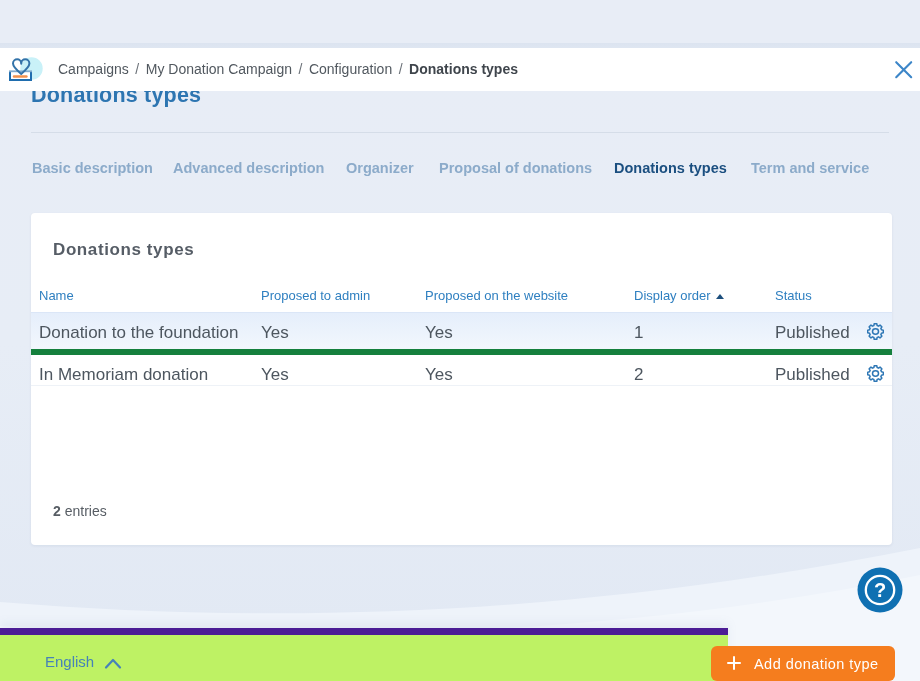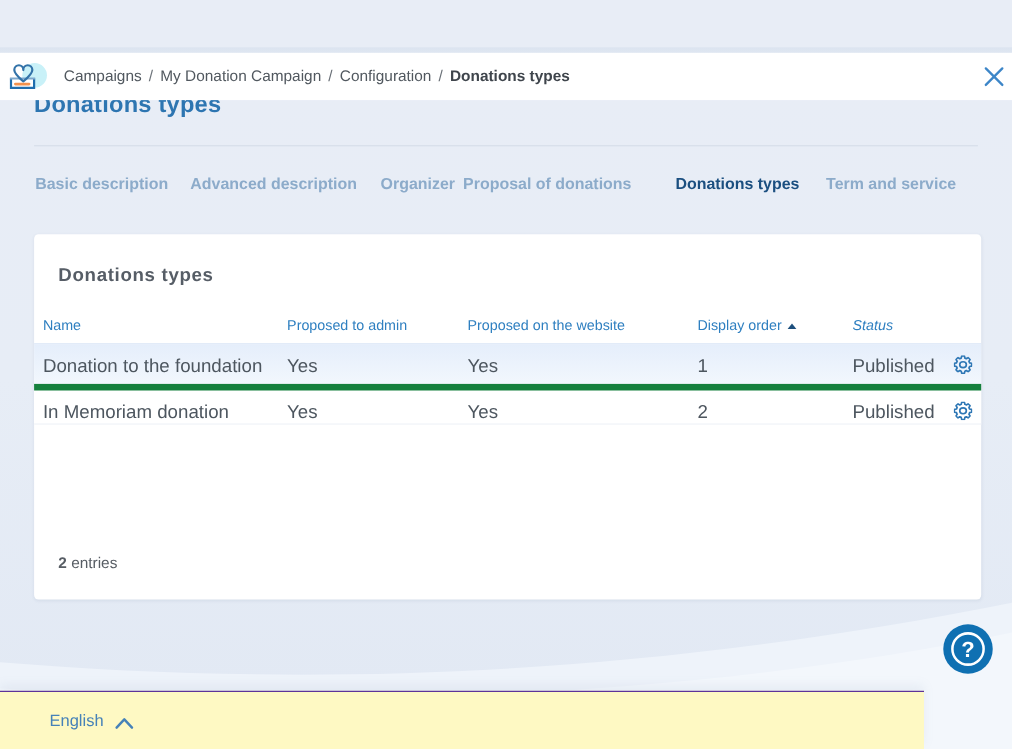--- a/index.html
+++ b/index.html
@@ -34,21 +34,21 @@
   .row1 { top:99px; background:linear-gradient(#e5eefb, #f2f7fd); border-top:1px solid #dbe6f7; }
   .row2 { top:136px; border-top:6px solid #15803d; border-bottom:1px solid #eef2f7; background:#fff;text-align:center; }
   .cell { position:absolute; top:10px; font-size:17px; color:#4d565f; white-space:nowrap; }
   .gear { position:absolute; left:836px; top:10px; }
   .entries { position:absolute; left:22px; top:290px; font-size:14px; color:#575d64; }
 
   
   .help { position:absolute; left:857px; top:567px; z-index:5; }
 
   
-  .bottombar { position:absolute; left:0; top:628px; width:840px; height:53px; background:#fef9c3; border-top:1px solid #4c1d95; box-shadow:0 -5px 9px rgba(130,150,180,0.10); z-index:20; }
+  .bottombar { position:absolute; left:0; top:628px; width:728px; height:53px; background:#bef264; border-top:7px solid #4c1d95; box-shadow:0 -5px 9px rgba(130,150,180,0.10); z-index:20; }
   .lang { position:absolute; left:45px; top:18px; font-size:15px; color:#4682b8; }
   .chev { position:absolute; left:104px; top:23px; }
   .addbtn { position:absolute; left:711px; top:11px; width:184px; height:35px; background:#f57d1e; border-radius:6px; color:#fff; }
   .addbtn svg { position:absolute; left:16px; top:10px; }
   .addbtn .txt { position:absolute; left:43px; top:9.5px; font-size:14.5px; letter-spacing:0.45px; white-space:nowrap; }
 </style>
 </head>
 <body>
 
 <div class="content">
@@ -57,31 +57,31 @@
     <path d="M0,85 C 300,103 620,96 920,34 L920,183 L0,183 Z" fill="#f3f7fc"></path>
   </svg>
 </div>
 
 <h1 class="pagetitle">Donations types</h1>
 <div class="rule"></div>
 
 <div class="tab" style="left:32px;">Basic description</div>
 <div class="tab" style="left:173px;">Advanced description</div>
 <div class="tab" style="left:346px;">Organizer</div>
-<div class="tab" style="left:421px;text-align:right;">Proposal of donations</div>
+<div class="tab" style="left:439px;text-align:right;">Proposal of donations</div>
 <div class="tab active" style="left:614px;">Donations types</div>
 <div class="tab" style="left:751px;">Term and service</div>
 
 <div class="card">
   <h2>Donations types</h2>
   <div class="th" style="left:8px;">Name</div>
   <div class="th" style="left:230px;">Proposed to admin</div>
   <div class="th" style="left:394px;">Proposed on the website</div>
   <div class="th" style="left:603px;">Display order<span class="sortarrow"></span></div>
-  <div class="th" style="left:744px;font-style:italic;">Status</div>
+  <div class="th" style="left:744px;">Status</div>
 
   <div class="row row1">
     <div class="cell" style="left:8px;">Donation to the foundation</div>
     <div class="cell" style="left:230px;">Yes</div>
     <div class="cell" style="left:394px;">Yes</div>
     <div class="cell" style="left:603px;">1</div>
     <div class="cell" style="left:744px;">Published</div>
     <svg class="gear" width="17" height="17" viewBox="-0.5 -0.5 17 17">
       <path d="M6.36 2.07 L6.70 0.26 A7.85 7.85 0 0 1 9.30 0.26 L9.64 2.07 A6.15 6.15 0 0 1 11.03 2.65 L12.56 1.61 A7.85 7.85 0 0 1 14.39 3.44 L13.35 4.97 A6.15 6.15 0 0 1 13.93 6.36 L15.74 6.70 A7.85 7.85 0 0 1 15.74 9.30 L13.93 9.64 A6.15 6.15 0 0 1 13.35 11.03 L14.39 12.56 A7.85 7.85 0 0 1 12.56 14.39 L11.03 13.35 A6.15 6.15 0 0 1 9.64 13.93 L9.30 15.74 A7.85 7.85 0 0 1 6.70 15.74 L6.36 13.93 A6.15 6.15 0 0 1 4.97 13.35 L3.44 14.39 A7.85 7.85 0 0 1 1.61 12.56 L2.65 11.03 A6.15 6.15 0 0 1 2.07 9.64 L0.26 9.30 A7.85 7.85 0 0 1 0.26 6.70 L2.07 6.36 A6.15 6.15 0 0 1 2.65 4.97 L1.61 3.44 A7.85 7.85 0 0 1 3.44 1.61 L4.97 2.65 Z" fill="none" stroke="#2e77b5" stroke-width="1.5" stroke-linejoin="round"></path>
       <ellipse cx="8" cy="8" rx="3.0" ry="2.65" fill="none" stroke="#2e77b5" stroke-width="1.5"></ellipse>
@@ -105,20 +105,27 @@
   <circle cx="23" cy="23" r="22.5" fill="#0f70b2"></circle>
   <circle cx="23" cy="23" r="14.2" fill="none" stroke="#fff" stroke-width="2.3"></circle>
   <text x="23" y="30" font-family="Liberation Sans, sans-serif" font-size="20" font-weight="bold" fill="#fff" text-anchor="middle">?</text>
 </svg>
 
 <div class="bottombar">
   <div class="lang">English</div>
   <svg class="chev" width="18" height="12" viewBox="0 0 18 12">
     <polyline points="2,9.5 9,2 16,9.5" fill="none" stroke="#4682b8" stroke-width="2.2" stroke-linecap="round" stroke-linejoin="round"></polyline>
   </svg>
+  <div class="addbtn">
+    <svg width="14" height="14" viewBox="0 0 14 14">
+      <line x1="7" y1="1" x2="7" y2="13" stroke="#fff" stroke-width="2" stroke-linecap="round"></line>
+      <line x1="1" y1="7" x2="13" y2="7" stroke="#fff" stroke-width="2" stroke-linecap="round"></line>
+    </svg>
+    <span class="txt">Add donation type</span>
+  </div>
 </div>
 
 <div class="topbar">
   <svg class="logo" width="46" height="40" viewBox="0 0 46 40">
     <circle cx="31.5" cy="20.5" r="11.2" fill="#c9f1f8"></circle>
     <rect x="10" y="23.3" width="21" height="8.6" fill="#fff"></rect>
     <path d="M10 23.3 L10 31.9 L31 31.9 L31 23.3" fill="none" stroke="#1f6dae" stroke-width="2"></path>
     <line x1="9" y1="23.3" x2="32" y2="23.3" stroke="#7fa9cd" stroke-width="1.8"></line>
     <path d="M21.2 26 C 16 21.6 13 18.4 13 15.6 C 13 12.8 15.1 11.3 17.2 11.3 C 19.2 11.3 21.2 12.9 21.2 15.7 C 21.2 12.9 23.2 11.3 25.2 11.3 C 27.3 11.3 29.4 12.8 29.4 15.6 C 29.4 18.4 26.4 21.6 21.2 26 Z" fill="none" stroke="#3373a9" stroke-width="2" stroke-linejoin="round"></path>
     <line x1="14" y1="28.4" x2="26.4" y2="28.4" stroke="#f2914d" stroke-width="2.5" stroke-linecap="round"></line>

